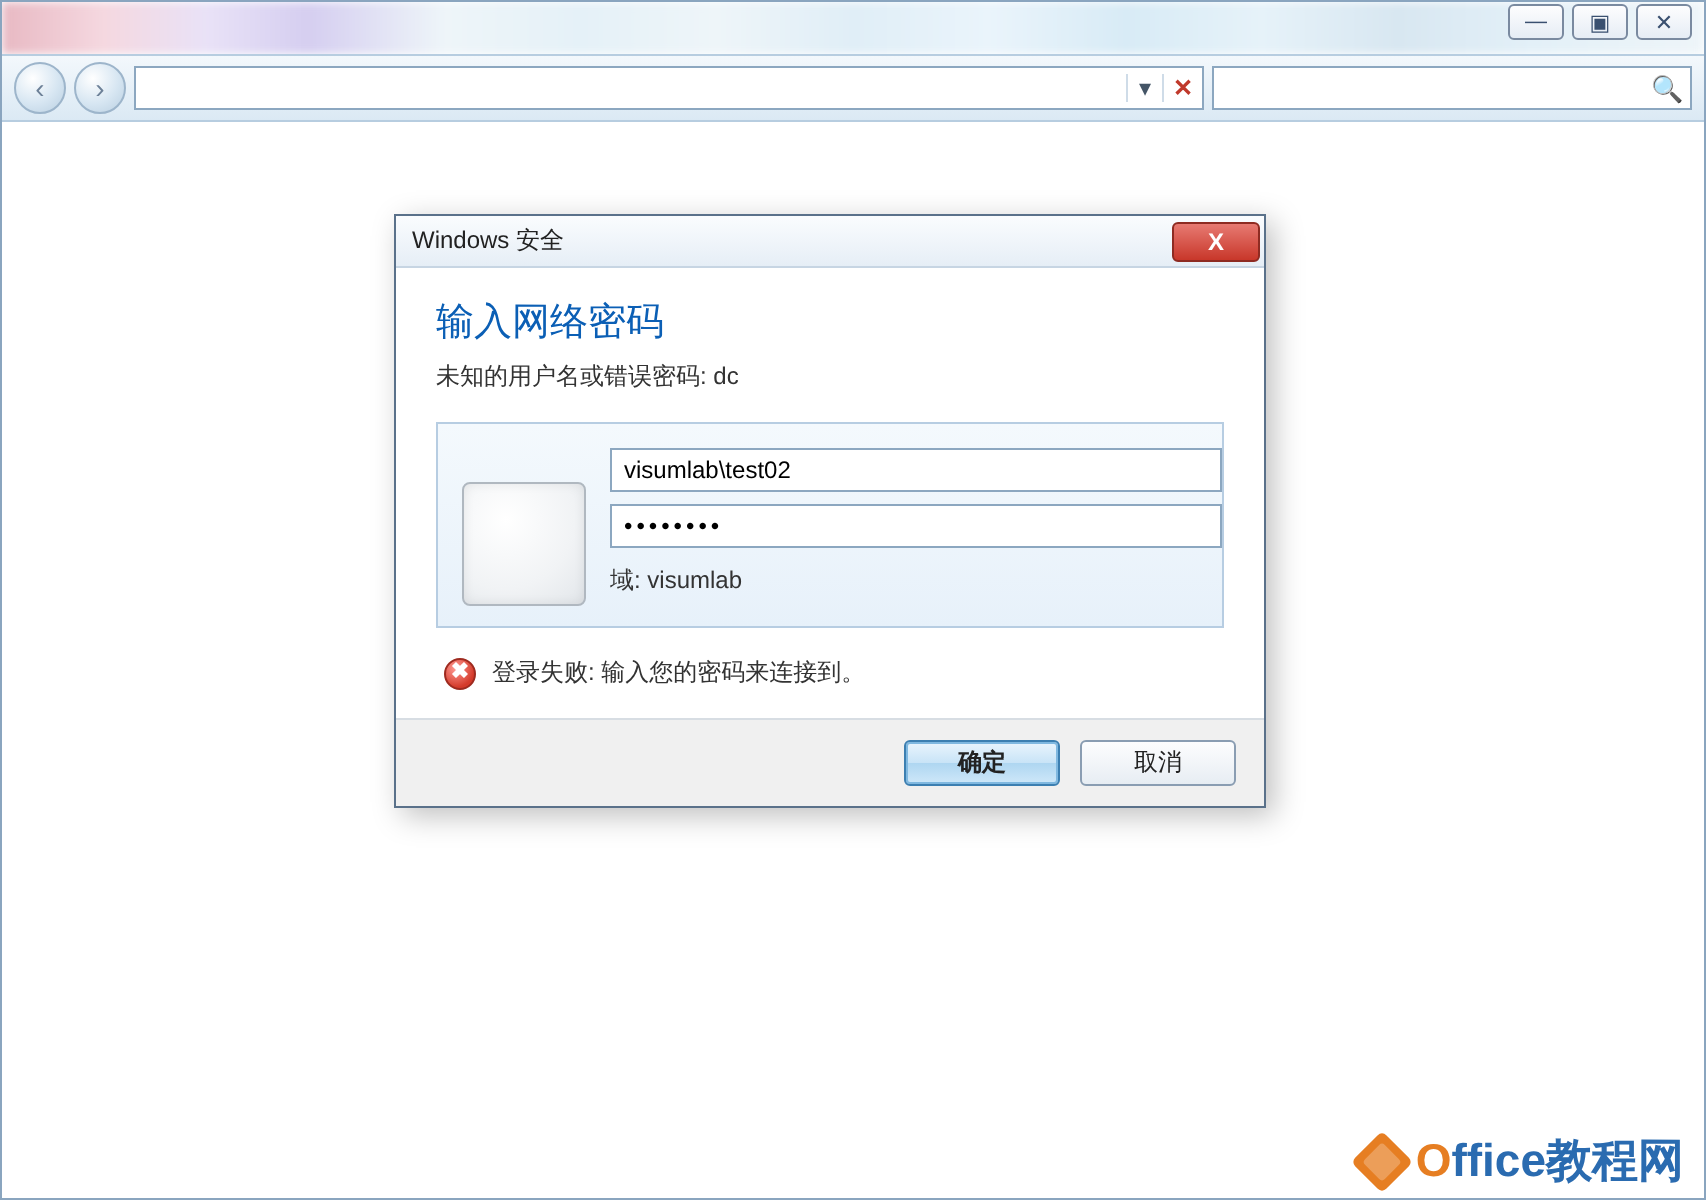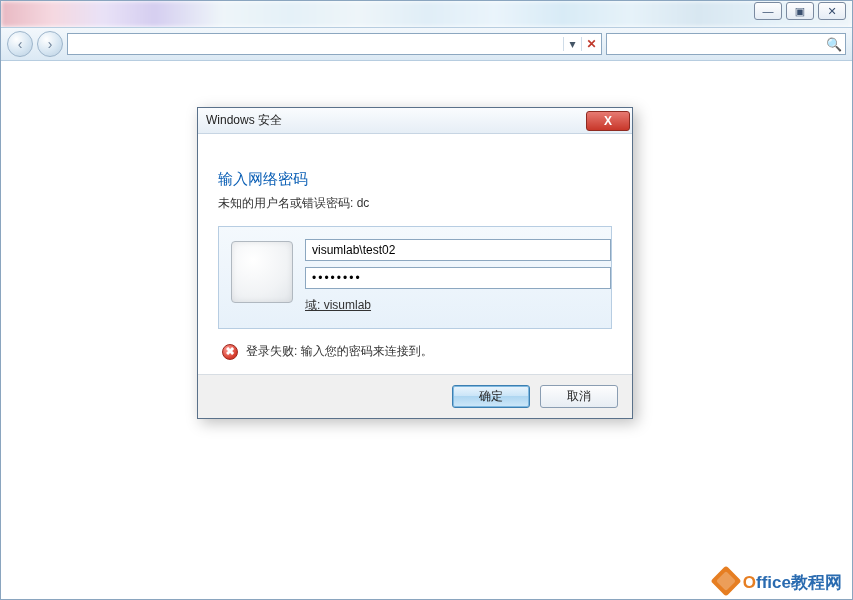--- a/index.html
+++ b/index.html
@@ -87,45 +87,45 @@
     font-size:12px; color:#222;
   }
   .closebtn {
     width:44px; height:20px; margin-right:2px;
     background:linear-gradient(#e77a72,#c8372a);
     border:1px solid #8e2b22; border-radius:3px;
     color:#fff; display:flex; align-items:center; justify-content:center;
     font-size:12px; font-weight:bold;
   }
   .dlgbody { padding: 14px 20px 14px 20px; }
-  .heading { color:#0b5fb5; font-size:15px; margin-bottom:6px;margin-top:22px; }
+  .heading { color:#0b5fb5; font-size:19px; margin-bottom:6px; }
   .subtext { color:#333; font-size:12px; margin-bottom:14px; }
 
   .credbox {
     border:1px solid #b7cde2;
     background:linear-gradient(#f4f9fd,#e7f1fa);
     padding:12px 0 10px 12px;
-    display:flex; gap:12px;
+    display:flex; gap:12px;align-items:flex-end;
   }
   .avatar {
     width:62px; height:62px;
     border:1px solid #b0b8c0; border-radius:4px;
     background: radial-gradient(circle at 35% 30%, #ffffff, #f1f3f5 60%, #e2e6ea);
     box-shadow: inset 0 0 6px rgba(0,0,0,.08);
     flex-shrink:0;
     margin-top:2px;
   }
   .fields { flex:1; }
   .txt {
     width:100%; height:22px; border:1px solid #8ca7c0; background:#fff;
     padding:0 6px; font-size:12px; margin-bottom:6px; outline:none;
     font-family: Tahoma, sans-serif;
   }
   .pwd { letter-spacing:2px; font-family: Tahoma, sans-serif; }
-  .domainline { color:#333; font-size:12px; margin:2px 0 4px 0;text-decoration:underline; }
+  .domainline { color:#333; font-size:12px; margin:2px 0 4px 0; }
   .chkline { display:flex; align-items:center; gap:6px; font-size:12px; color:#333; }
   .chkline input { width:13px; height:13px; }
 
   .errline { display:flex; align-items:center; gap:8px; margin:14px 4px 0 4px; font-size:12px; color:#333; }
   .erricon {
     width:16px; height:16px; border-radius:50%;
     background: radial-gradient(circle at 35% 30%, #ff9c95, #d43a2a 70%);
     border:1px solid #9e2a1f;
     color:#fff; display:flex; align-items:center; justify-content:center;
     font-size:11px; font-weight:bold; line-height:1;
@@ -139,28 +139,29 @@
     min-width:78px; height:23px; font-size:12px;
     border:1px solid #8a9db2; border-radius:3px;
     background:linear-gradient(#fdfdfe,#e7edf3);
     display:flex; align-items:center; justify-content:center;
     color:#222;
   }
   .wbtn.primary {
     border:1px solid #3c7fb1;
     background:linear-gradient(#eaf5fd,#c9e4f7 49%,#aed6f1 50%,#cfe8f9);
     box-shadow: 0 0 0 1px #7fb8e0 inset;
+    font-weight: bold;
   }
 
   
   .watermark {
     position:absolute; right:10px; bottom:6px; text-align:right;
     font-family: Arial, sans-serif; line-height:1.1;
   }
-  .watermark .row1 { font-size:17px; font-weight:bold; }
+  .watermark .row1 { font-size:23px; font-weight:bold; }
   .watermark .row1 .o1 { color:#e67e22; }
   .watermark .row1 .rest { color:#2a6bb0; }
   .watermark .row2 { font-size:13px; color:#e74c3c; font-weight:bold; }
   .wmicon {
     display:inline-block; width:22px; height:22px; background:#e67e22;
     transform: rotate(45deg); margin-right:6px; vertical-align:-4px;
     border-radius:3px; position:relative;
   }
   .wmicon::after{
     content:""; position:absolute; inset:4px; background:#fff; border-radius:2px; opacity:.25;

